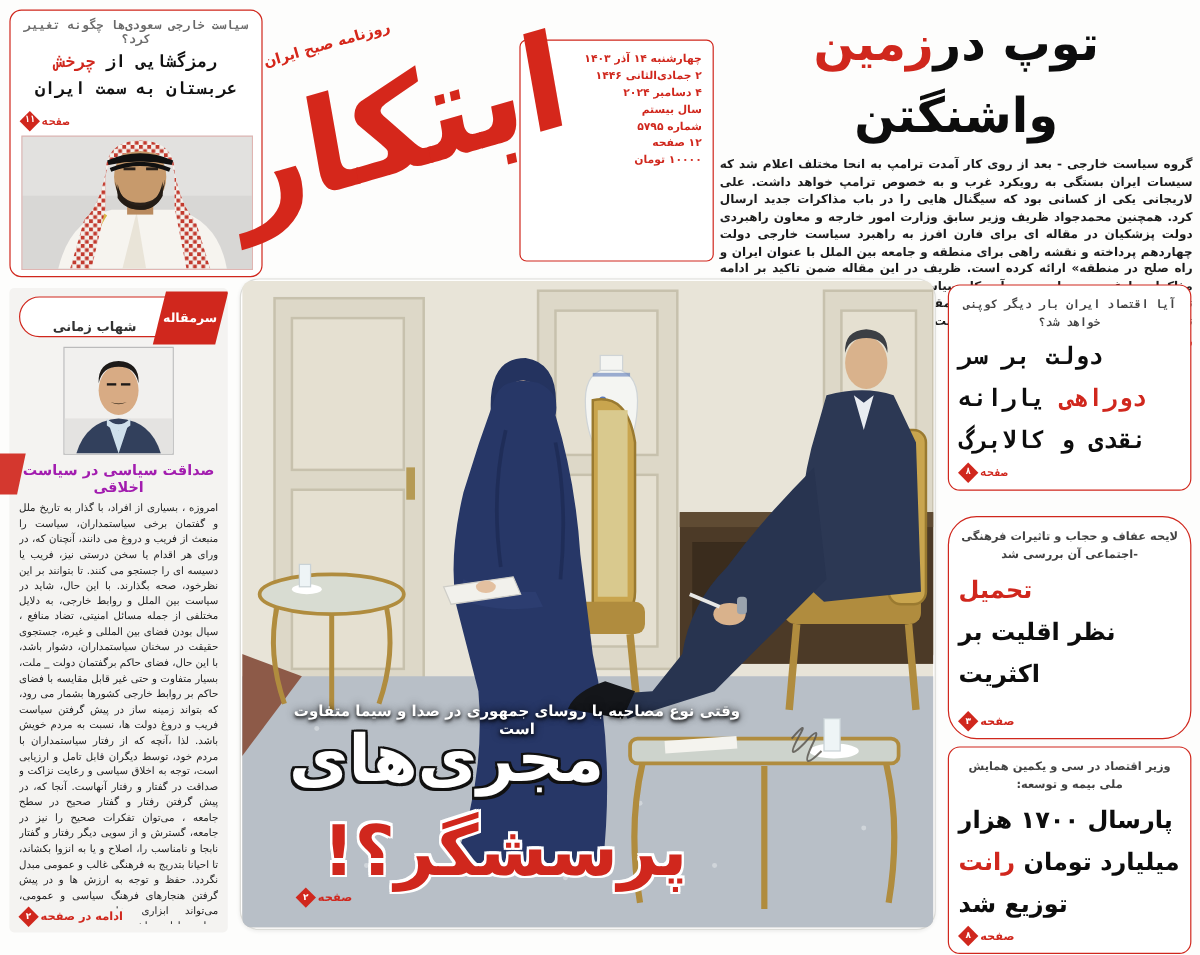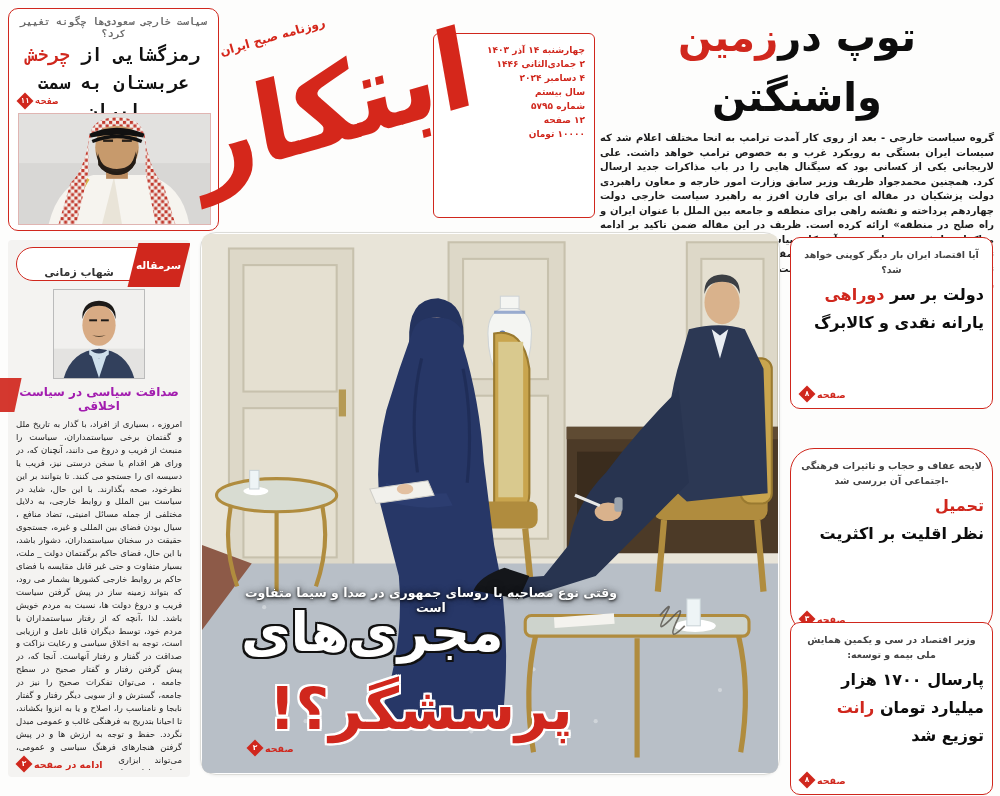--- a/index.html
+++ b/index.html
@@ -4,21 +4,21 @@
 <style>
   html,body{margin:0;padding:0;background:#ffffff;}
   *{box-sizing:border-box;}
   .page{position:relative;width:1000px;height:796px;background:#fdfdfc;overflow:hidden;
         font-family:"DejaVu Sans",sans-serif;direction:rtl;}
   .red{color:#d0271d;}
   
   .saudi-box{position:absolute;left:8px;top:8px;width:211px;height:223px;border:1.5px solid #d0271d;
              border-radius:10px;background:#fff;overflow:hidden;font-family:Liberation Mono, monospace;}
   .saudi-kicker{margin-top:7px;text-align:center;font-size:10px;color:#6a6a6a;font-weight:bold;}
-  .saudi-headline{margin:3px 6px 0;text-align:center;font-size:18px;font-weight:bold;color:#111;line-height:1.55;}
+  .saudi-headline{margin:3px 6px 0;text-align:center;font-size:14px;font-weight:bold;color:#111;line-height:1.55;}
   .saudi-page{position:absolute;left:10px;top:86px;}
   .saudi-photo{position:absolute;left:9px;top:104px;width:193px;height:112px;border:1px solid #e0b5b2;background:#dcdcdc;}
   
   .logo-wrap{position:absolute;left:178px;top:8px;width:310px;height:215px;z-index:3;pointer-events:none;}
   .logo-text{display:block;font-size:108px;font-weight:bold;color:#d5271b;text-align:center;line-height:195px;
              transform:rotate(-16deg) skewX(-6deg);}
   .tagline{position:absolute;left:218px;top:30px;font-size:12px;font-weight:bold;color:#d5271b;
            transform:rotate(-16deg);z-index:4;}
   .datebox{position:absolute;left:433px;top:33px;width:162px;height:185px;border:1.5px solid #d0271d;
            border-radius:6px;background:#fff;z-index:2;}
@@ -55,24 +55,24 @@
   .photo-caption{position:absolute;left:30px;top:352px;width:400px;text-align:center;font-size:12.5px;font-weight:bold;color:#fff;
                  text-shadow:0 1px 3px rgba(0,0,0,.95),0 0 7px rgba(0,0,0,.8);}
   .photo-title1{position:absolute;left:40px;top:368px;width:420px;text-align:left;font-size:54px;font-weight:bold;color:#fff;
      text-shadow:2px 0 0 #111,-2px 0 0 #111,0 2px 0 #111,0 -2px 0 #111,2px 2px 0 #111,-2px -2px 0 #111,2px -2px 0 #111,-2px 2px 0 #111;}
   .photo-title2{position:absolute;left:10px;top:442px;width:420px;text-align:center;font-size:58px;font-weight:bold;color:#d0271d;
      text-shadow:2px 0 0 #fff,-2px 0 0 #fff,0 2px 0 #fff,0 -2px 0 #fff,2px 2px 0 #fff,-2px -2px 0 #fff,2px -2px 0 #fff,-2px 2px 0 #fff;}
   .photo-page{position:absolute;left:48px;bottom:20px;}
   
   .rail-box{position:absolute;left:790px;width:203px;border:1.5px solid #d0271d;border-radius:10px;background:#fff;}
   .rail-kicker{margin:9px 10px 0;text-align:center;font-size:9.5px;font-weight:bold;color:#444;line-height:1.6;}
-  .rail-headline{margin:4px 8px 0;text-align:right;font-size:16px;font-weight:bold;color:#0d0d0d;line-height:1.75;}
+  .rail-headline{margin:4px 8px 0;text-align:left;font-size:20px;font-weight:bold;color:#0d0d0d;line-height:1.75;}
   .rail-headline .blockred{display:block;}
   .rail-page{position:absolute;left:10px;bottom:8px;}
-  .b1{top:237px;height:172px;} .b2{top:448px;height:186px;border-radius:24px;} .b3{top:622px;height:173px;}
+  .b1{top:237px;height:172px;font-family:Liberation Mono, monospace;} .b2{top:430px;height:186px;border-radius:24px;} .b3{top:622px;height:173px;}
 </style>
 </head>
 <body>
 
 <div class="page">
 
   <div class="saudi-box">
     <div class="saudi-kicker">سیاست خارجی سعودی‌ها چگونه تغییر کرد؟</div>
     <div class="saudi-headline"><span>رمزگشایی از </span><span class="red">چرخش</span><br><span>عربستان به سمت ایران</span></div>
     <div class="pagemarker saudi-page">

